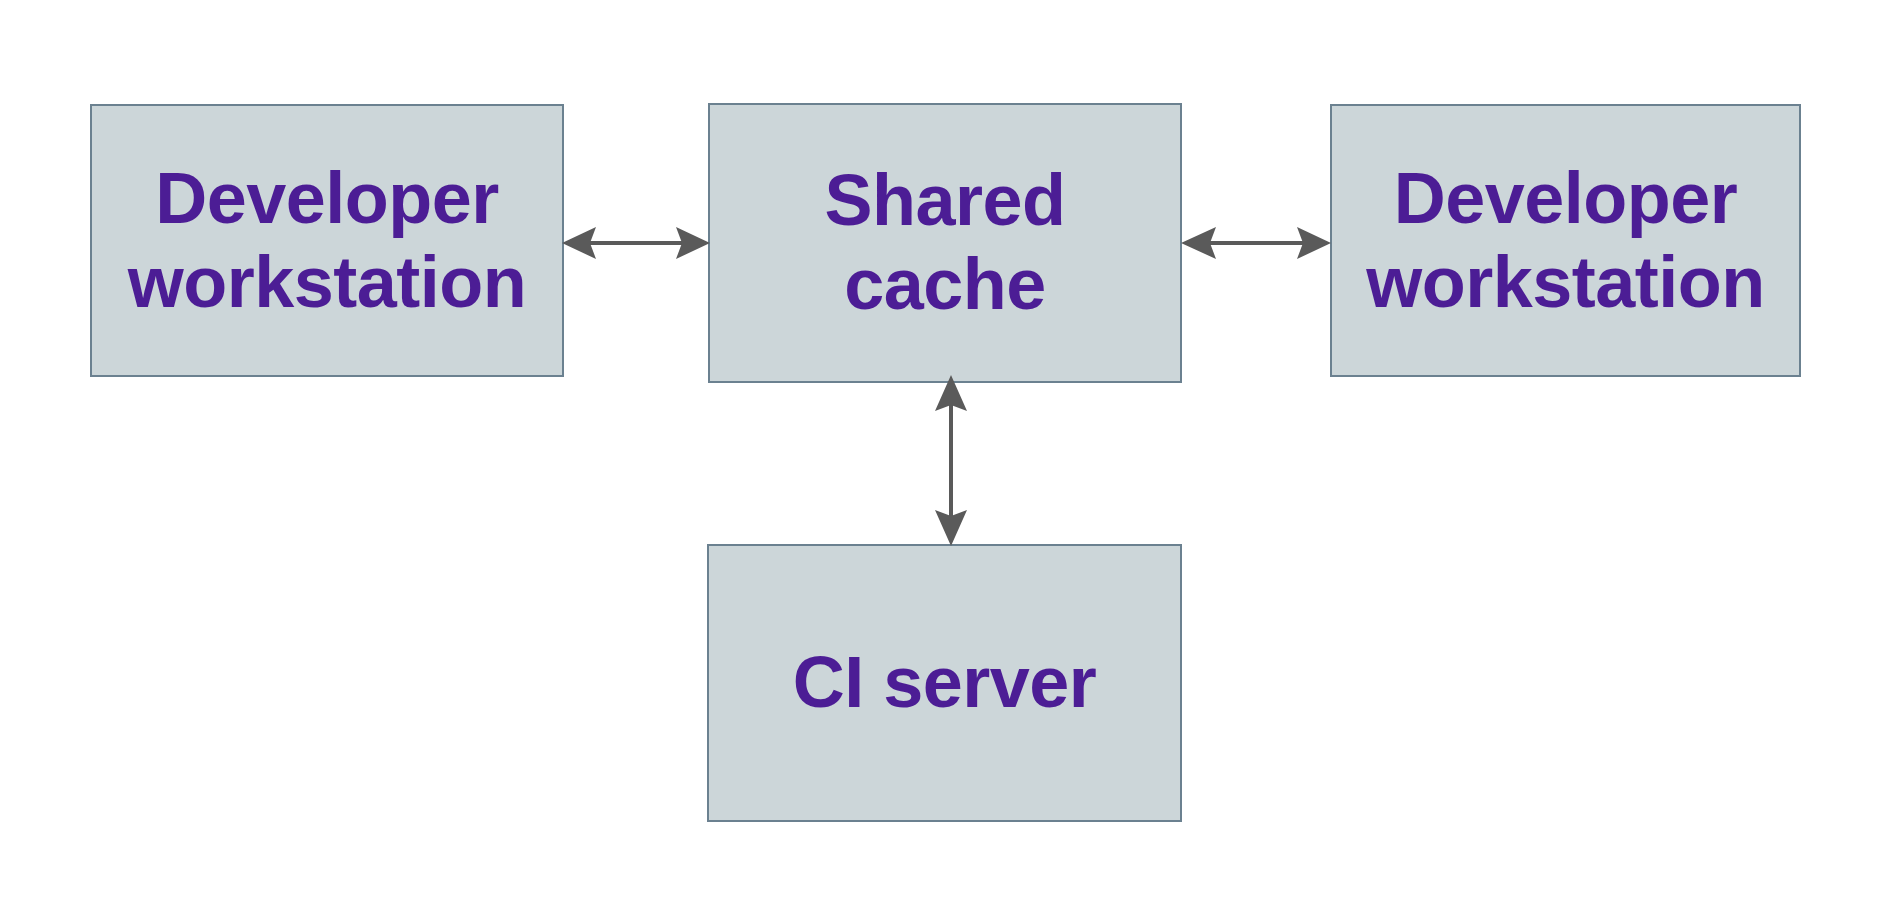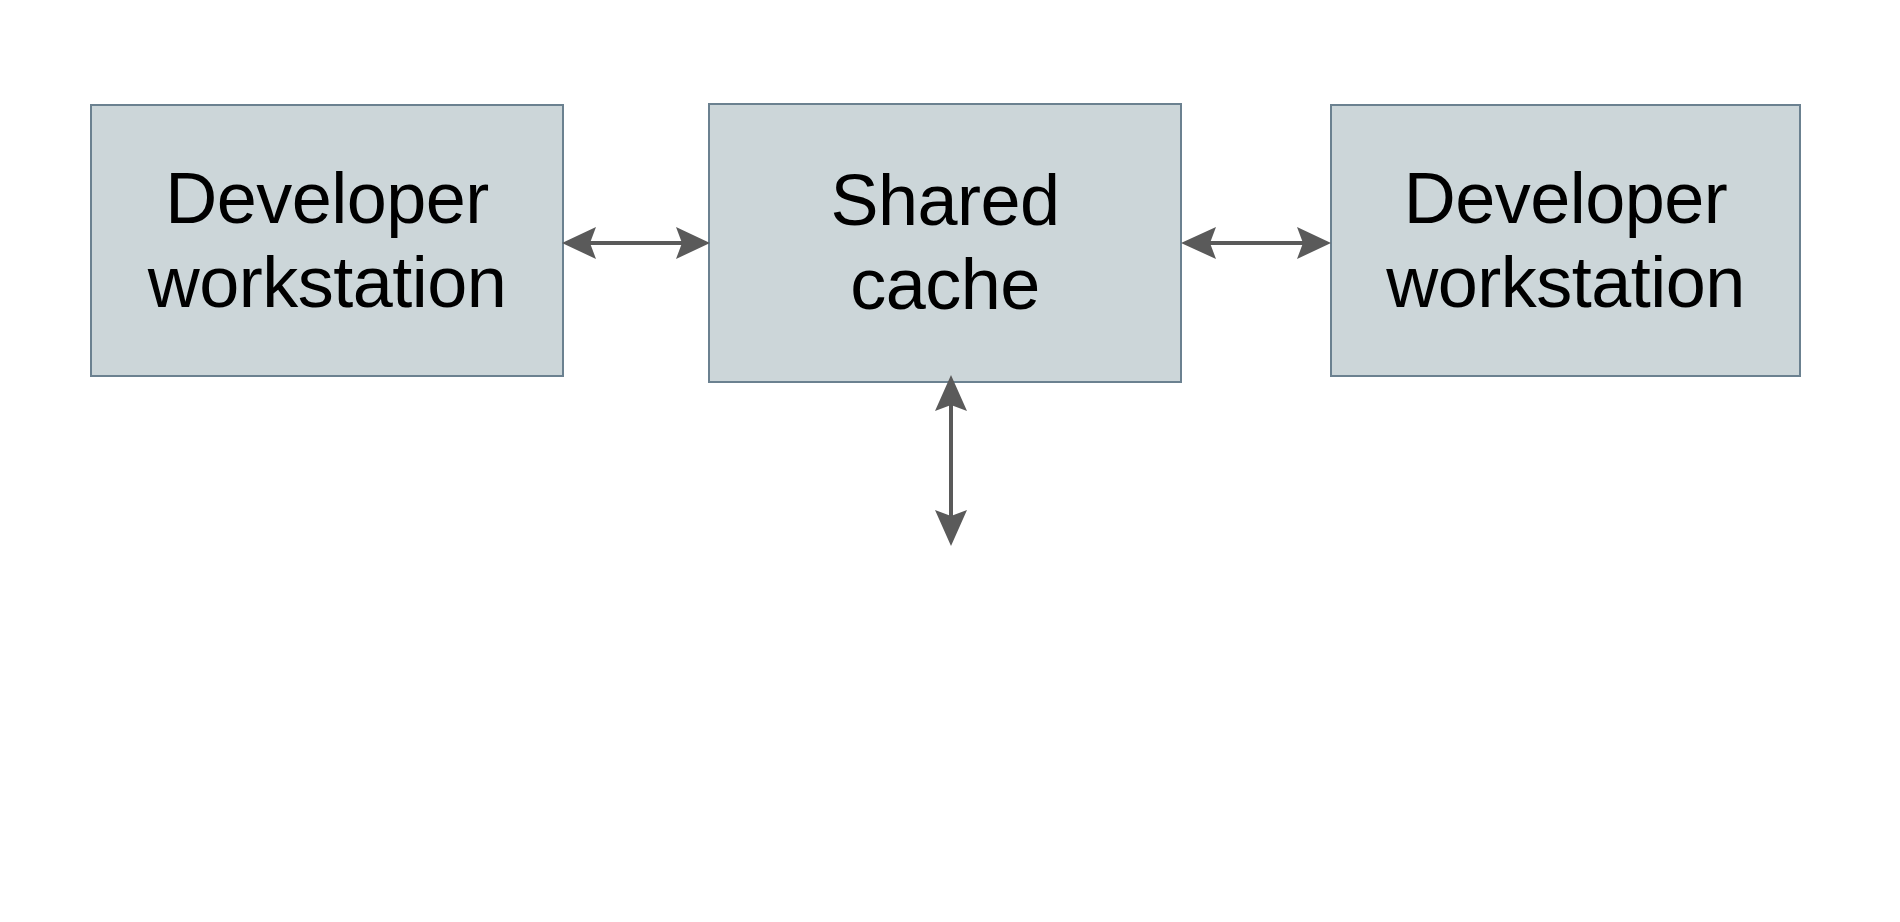--- a/index.html
+++ b/index.html
@@ -24,24 +24,24 @@
     border: 2px solid #6b8190;
     display: flex;
     align-items: center;
     justify-content: center;
     text-align: center;
   }
   .node-label {
     font-family: "Liberation Sans", sans-serif;
     font-size: 72px;
     line-height: 1.16;
-    color: #000000;
+    color: #4c1d95;
     white-space: pre-line;
     letter-spacing: -0.5px;
-    font-weight: 400;
+    font-weight: 700;
   }
   
   #node-dev-left   { left: 90px;   top: 104px; width: 474px; height: 273px; }
   #node-cache      { left: 708px;  top: 103px; width: 474px; height: 280px; }
   #node-dev-right  { left: 1330px; top: 104px; width: 471px; height: 273px; }
   #node-ci         { left: 707px;  top: 544px; width: 475px; height: 278px; }
 
   .connector {
     position: absolute;
     overflow: visible;
@@ -63,20 +63,23 @@
   <div class="node" id="node-cache">
     <span class="node-label">Shared
 cache</span>
   </div>
 
   <div class="node" id="node-dev-right">
     <span class="node-label">Developer
 workstation</span>
   </div>
 
+  <div class="node" id="node-ci">
+    <span class="node-label">CI server</span>
+  </div>
 
   <svg class="connector" id="conn-left-cache" viewBox="0 0 152 62" width="152" height="62">
     <g fill="#5a5a5a" stroke="none">
       <rect x="30" y="29" width="92" height="4"></rect>
       <path d="M 2,31 L 36,15 L 30,31 L 36,47 Z"></path>
       <path d="M 150,31 L 116,15 L 122,31 L 116,47 Z"></path>
     </g>
   </svg>
 
   <svg class="connector" id="conn-cache-right" viewBox="0 0 156 62" width="156" height="62">

